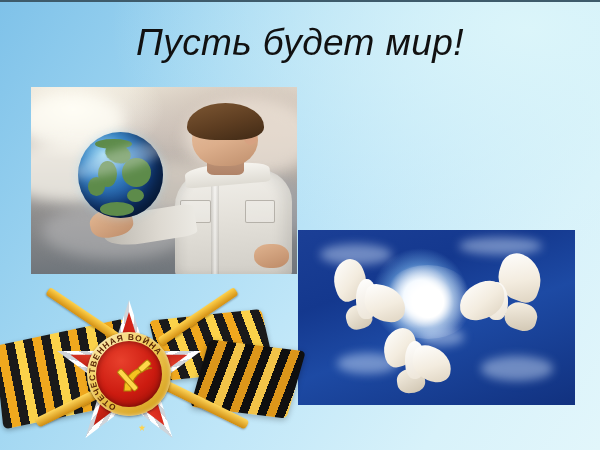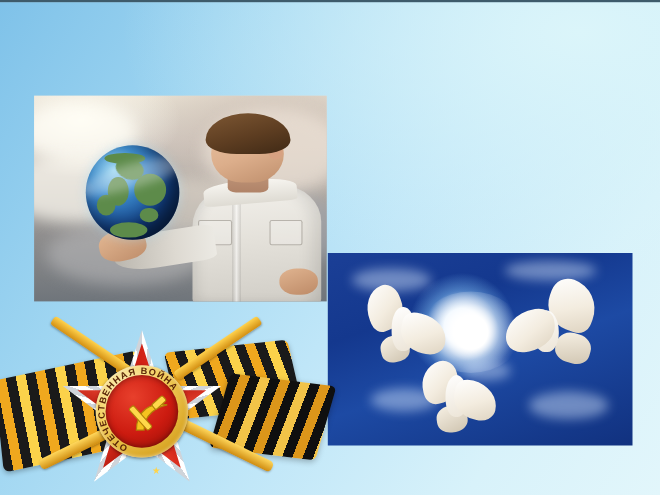--- a/index.html
+++ b/index.html
@@ -302,20 +302,21 @@
     background:#ffd34a;
     clip-path:polygon(50% 0%,61% 35%,98% 35%,68% 57%,79% 93%,50% 71%,21% 93%,32% 57%,2% 35%,39% 35%);
   }
   .hidden-text{position:absolute;width:1px;height:1px;overflow:hidden;opacity:0;}
 </style>
 </head>
 <body>
 
 <div id="slide">
 
+  <div id="title">Пусть будет мир!</div>
 
   <div class="photo" id="photo-boy">
     <div class="cloud cl6"></div>
     <div class="cloud cl1"></div>
     <div class="cloud cl3"></div>
     <div class="cloud cl2"></div>
     <div class="cloud cl4"></div>
     <div class="cloud cl5"></div>
 
     <div id="boy-shirt">

